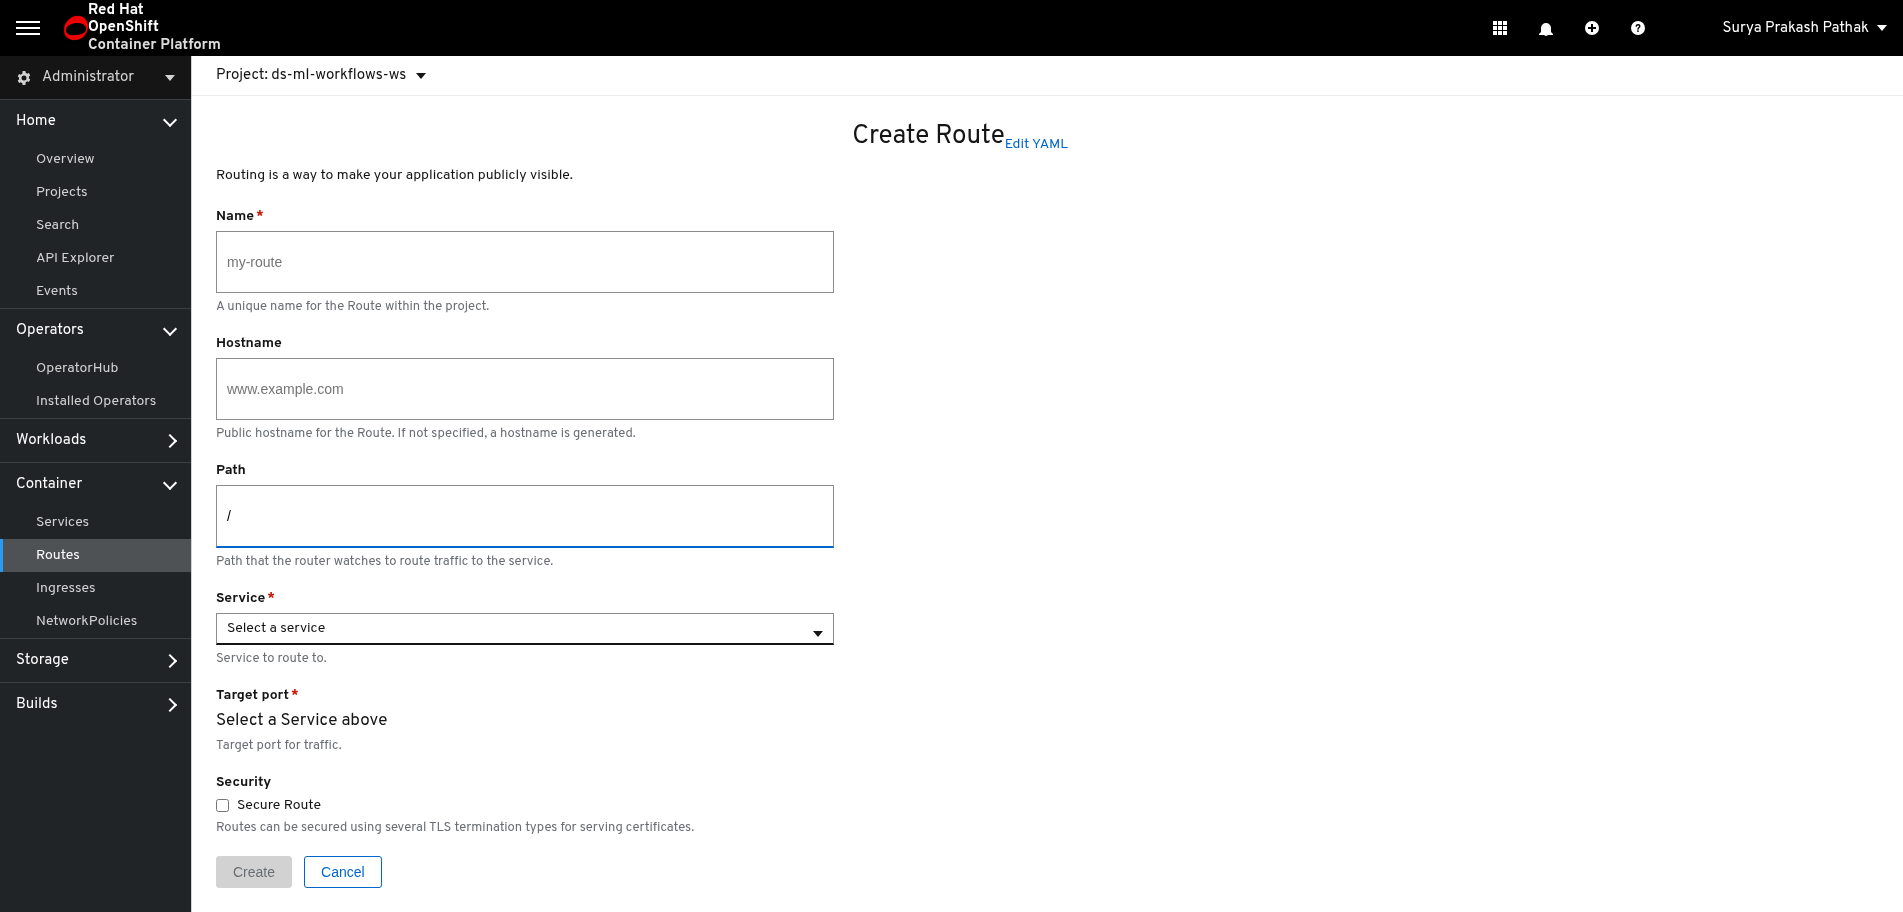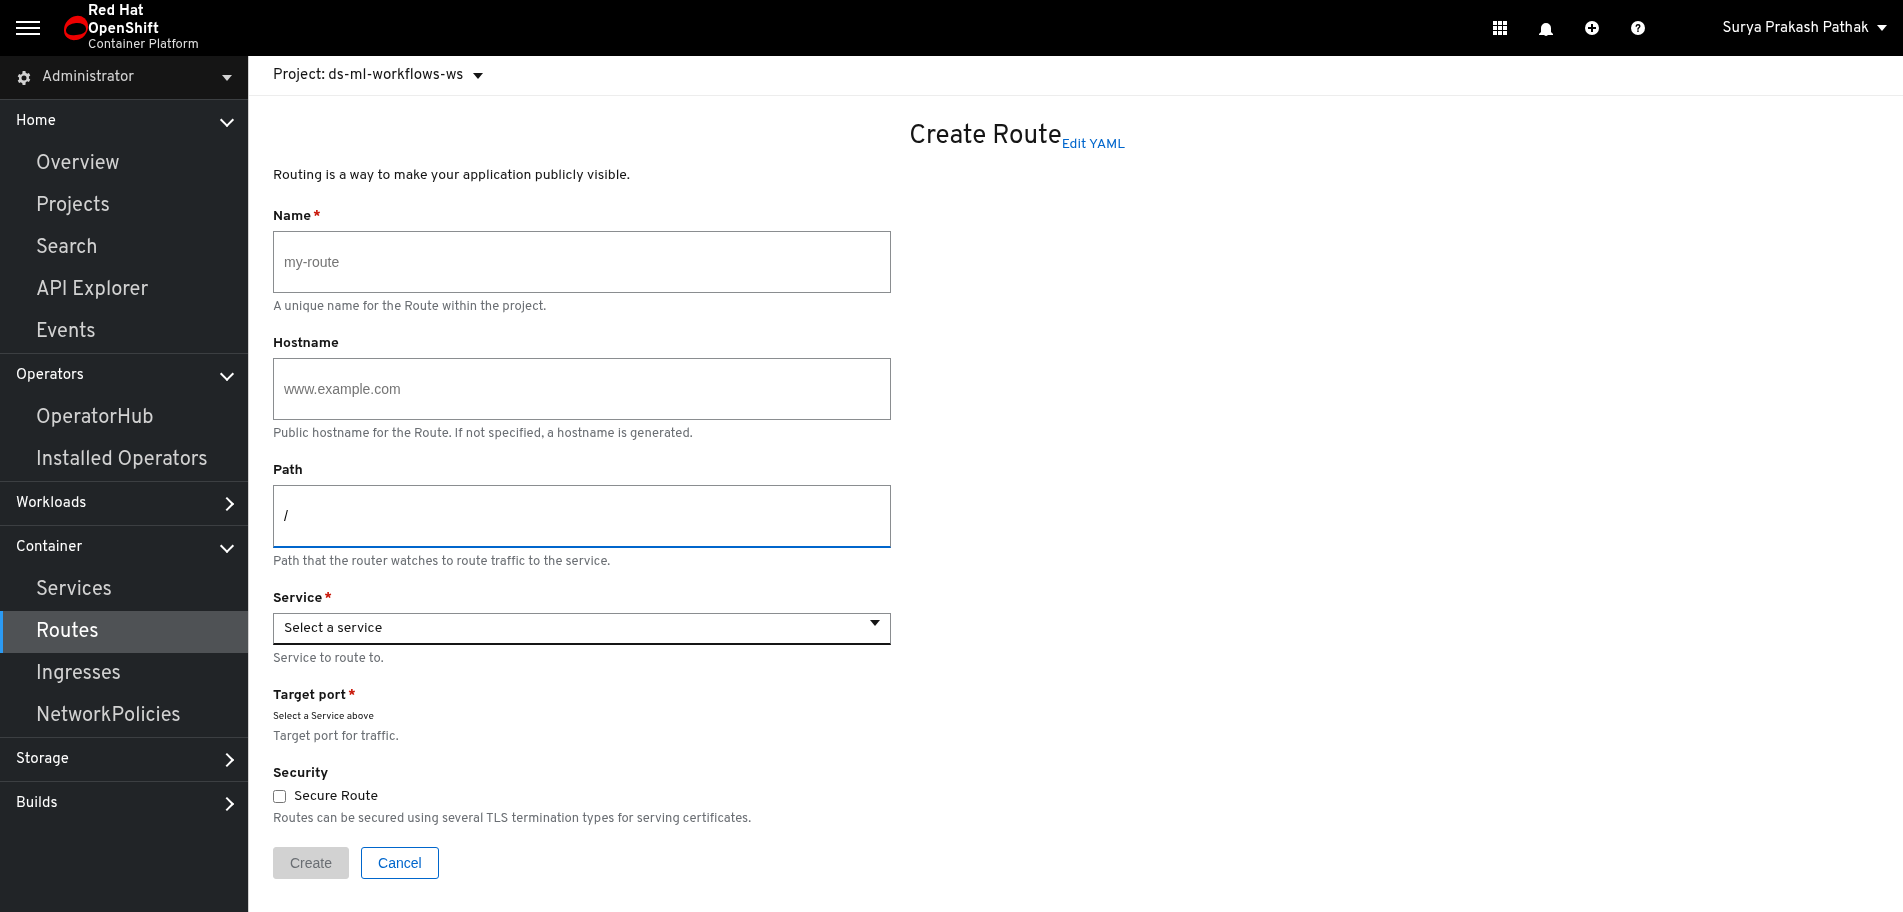--- a/index.html
+++ b/index.html
@@ -37,30 +37,30 @@
     transform: skewY(-8deg);
   }
   .brand .redhat-logo::after {
     content: ""; position: absolute; left:2px; right:2px; top:30%; height:50%;
     background: #000; border-radius: 50% 50% 40% 40%;
     transform: skewY(-4deg);
   }
   .brand-text { line-height: 1.15; }
   .brand-text .l1 { font-weight: 700; font-size: 15px; }
   .brand-text .l2 { font-weight: 700; font-size: 15px; }
-  .brand-text .l3 { font-weight: 400; font-size: 13px; color:#ddd; }
+  .brand-text .l3 { font-weight: 700; font-size: 15px; color:#ddd; }
   .masthead .spacer { flex: 1; }
   .masthead .toolbar { display: flex; align-items: center; gap: 28px; }
   .masthead .toolbar .icon { width: 18px; height: 18px; display: inline-flex; align-items:center; justify-content:center; cursor:pointer; }
   .masthead .user { margin-left: 48px; display:flex; align-items:center; gap:8px; cursor:pointer; font-size:15px; }
 
   
   .body-wrap { display: flex; height: calc(912px - 56px); }
   .sidebar {
-    width: 248px;
+    width: 191px;
     background: #212427;
     color: #d2d2d2;
     overflow-y: auto;
     flex-shrink: 0;
   }
   .perspective {
     display:flex; align-items:center; justify-content:space-between;
     padding: 12px 16px;
     border-bottom: 1px solid #3c3f42;
     cursor: pointer;
@@ -71,21 +71,21 @@
   .nav-section {
     display:flex; align-items:center; justify-content:space-between;
     padding: 12px 16px;
     cursor:pointer;
     font-size:15px;
     color:#fff;
   }
   .nav-sub { display:flex; flex-direction:column; }
   .nav-item {
     padding: 8px 16px 8px 36px;
-    font-size:20px;
+    font-size:14px;
     color:#d2d2d2;
     cursor:pointer;
   }
   .nav-item.active {
     background:#4f5255;
     color:#fff;
     border-left:3px solid #2b9af3;
     padding-left:33px;
   }
   .divider { height:0; border-top:1px solid #3c3f42; }
@@ -144,25 +144,25 @@
   .form-control.focused { border-bottom:2px solid #06c; }
   .form-help { color:#6a6e73; font-size:13px; margin-top:6px; }
 
   .dropdown {
     width:100%;
     border:1px solid #8a8d90;
     border-bottom:2px solid #151515;
     padding:6px 10px;
     font-size:14px;
     background:#fff;
-    display:flex; justify-content:space-between; align-items:flex-start;
+    display:flex; justify-content:space-between; align-items:flex-end;
     cursor:pointer;
   }
 
-  .static-value { font-size:10px; margin-top:2px; }
+  .static-value { font-size:17px; margin-top:2px; }
 
   .checkbox-row { display:flex; align-items:center; gap:8px; margin-top:6px; }
 
   .actions { display:flex; gap:12px; margin-top:20px; }
   .btn {
     padding:7px 16px;
     font-size:14px;
     border-radius:3px;
     cursor:pointer;
   }

